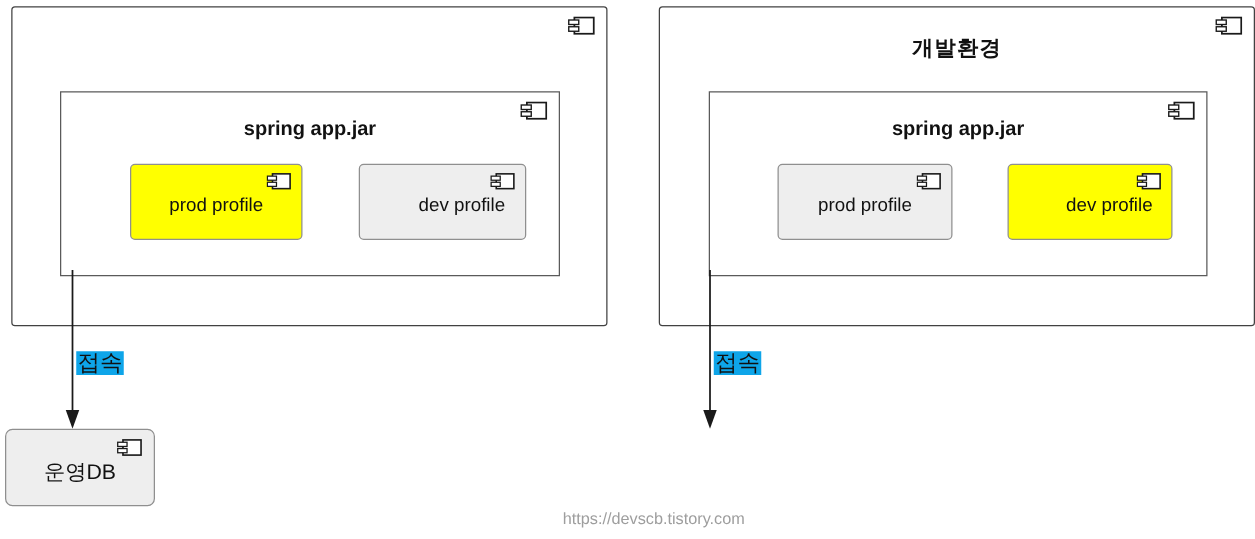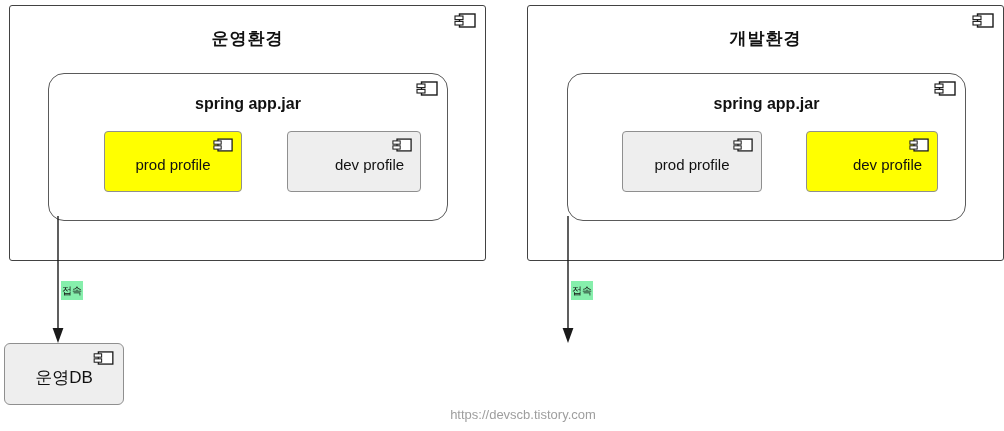--- a/index.html
+++ b/index.html
@@ -46,21 +46,21 @@
     letter-spacing:1px;
   }
   .app-box{
     position:absolute;
     top:67px;
     left:38px;
     width:400px;
     height:148px;
     background:#ffffff;
     border:1.3px solid #5a5a5a;
-    border-radius:16px;
+    border-radius:0;
   }
   .env-box.right .app-box{left:39px;width:399px;}
   .app-title{
     position:absolute;
     top:21px;
     left:0;
     width:100%;
     text-align:center;
     font-weight:bold;
     font-size:16px;
@@ -118,22 +118,22 @@
     position:absolute;
     top:216px;
     width:18px;
     height:128px;
   }
   .edge.left{left:50px;}
   .edge.right{left:560px;}
   .edge-label{
     position:absolute;
     top:281px;
-    font-size:10px;
-    background:#86efac;
+    font-size:18px;
+    background:#0ea5e9;
     padding:0 1px;
     line-height:19px;
   }
   .edge-label.left{left:61px;}
   .edge-label.right{left:571px;}
   .watermark{
     position:absolute;
     top:407px;
     left:0;
     width:100%;
@@ -156,21 +156,20 @@
     <g id="down-arrow">
       <line x1="8" y1="0" x2="8" y2="114" stroke="var(--line,#1a1a1a)" stroke-width="1.4"></line>
       <polygon points="8,127 2.6,112 13.4,112" fill="var(--line,#1a1a1a)"></polygon>
     </g>
   </defs>
 </svg>
 
 <div class="canvas">
 
   <div class="env-box left">
-    <div class="env-title">운영환경</div>
     <svg class="comp-icon" viewBox="0 0 22 15">
         <use href="#uml-component-icon"></use>
       </svg>
 
     <div class="app-box">
       <div class="app-title">spring app.jar</div>
       <svg class="comp-icon" viewBox="0 0 22 15">
           <use href="#uml-component-icon"></use>
         </svg>
 

